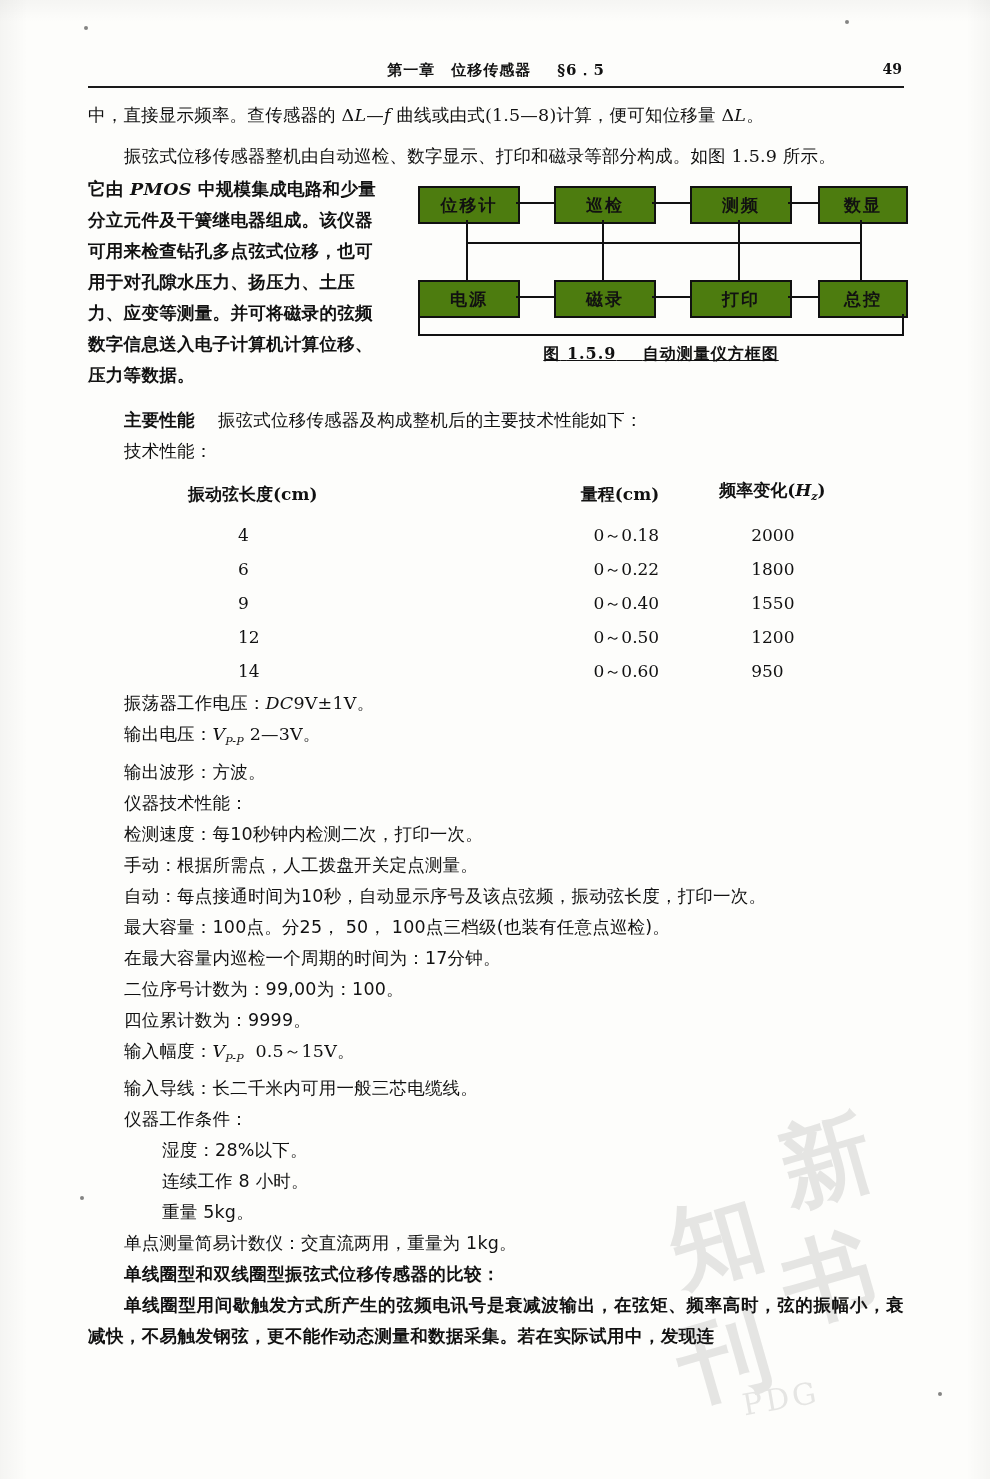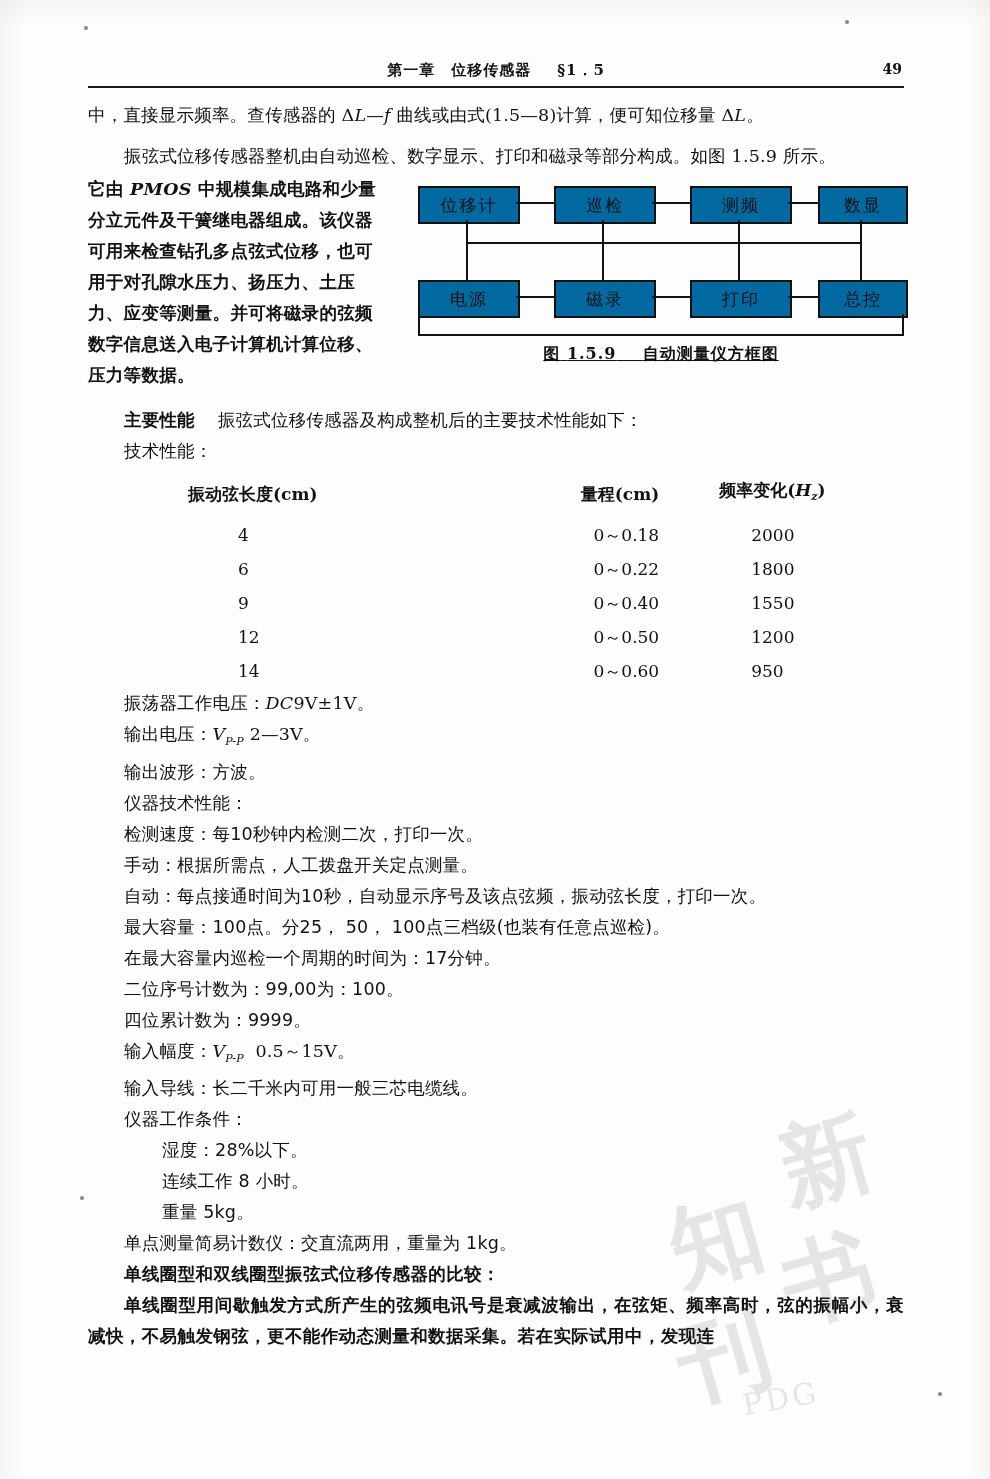--- a/index.html
+++ b/index.html
@@ -103,24 +103,24 @@
     top: 6px;
     width: 486px;
   }
   .dgrid {
     position: relative;
     height: 150px;
   }
   .box {
     position: absolute;
     border: 2px solid #111;
-    background: #0369a1;
+    background: #4d7c0f;
     text-align: center;
     font-size: 17px;
-    font-weight: 400;
+    font-weight: 700;
     letter-spacing: 2px;
     line-height: 34px;
     height: 34px;
   }
   .ln {
     position: absolute;
     background: #111;
   }
   .caption {
     margin-top: 14px;
@@ -206,21 +206,21 @@
 
   <span class="dot" style="left:84px; top:26px;"></span>
   <span class="dot" style="left:845px; top:20px;"></span>
   <span class="dot" style="left:80px; top:1196px;"></span>
   <span class="dot" style="left:938px; top:1392px;"></span>
 
   <div class="content">
 
     <div class="header">
       <div class="header-center">
-        <span>第一章　位移传感器</span><span class="sec">§1．5</span>
+        <span>第一章　位移传感器</span><span class="sec">§6．5</span>
       </div>
       <div class="header-page">49</div>
       <div class="rule"></div>
     </div>
 
     <div class="para">中，直接显示频率。查传感器的 <span class="mr">Δ</span><span class="mi">L</span><span class="mr">—</span><span class="mi">f</span> 曲线或由式<span class="mr">(1.5—8)</span>计算，便可知位移量 <span class="mr">Δ</span><span class="mi">L</span>。</div>
 
     <div class="para indent">振弦式位移传感器整机由自动巡检、数字显示、打印和磁录等部分构成。如图 <span class="mr">1.5.9</span> 所示。</div>
 
     <div class="floatwrap">

